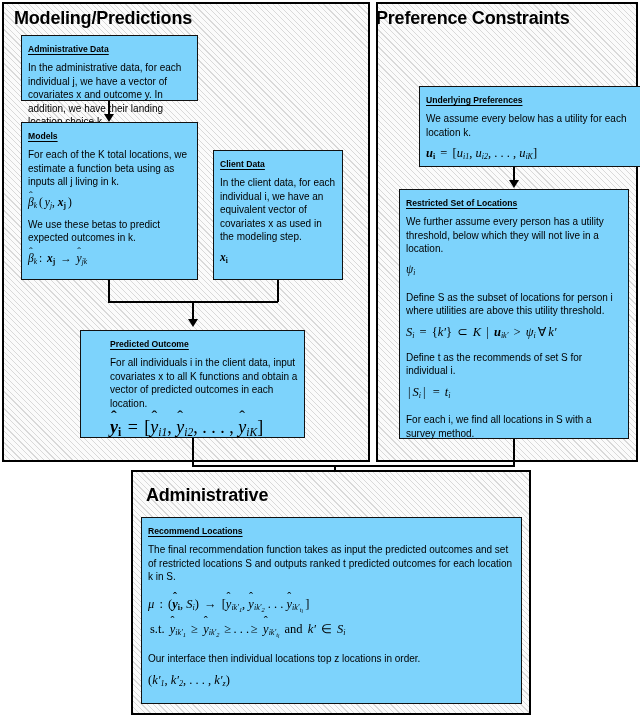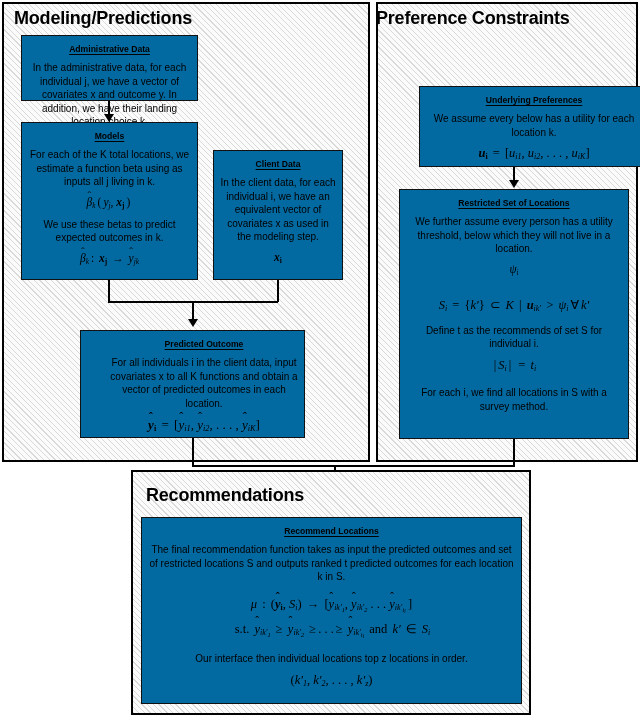--- a/index.html
+++ b/index.html
@@ -26,24 +26,23 @@
     font-weight:bold;
     font-size:17px;
     letter-spacing:-0.2px;
     line-height:1;
     white-space:nowrap;
   }
 
   
   .box{
     position:absolute;
-    background:#0369a1;
+    background:#7dd3fc;
     border:1.3px solid #111;
     box-sizing:border-box;
-    text-align:center;
     padding:6px 6px 6px 6px;
   }
   .box-title{
     font-weight:bold;
     font-size:8.6px;
     text-decoration:underline;
     text-underline-offset:2px;
     display:block;
     margin:3px 0 7px 0;
     line-height:1.1;
@@ -129,21 +128,21 @@
 
   <div class="conn vline" style="left:108.2px; top:280px; height:22px;"></div>
   <div class="conn vline" style="left:277.2px; top:280px; height:22px;"></div>
   <div class="conn hline" style="left:108px; top:301px; width:170px;"></div>
   <div class="conn vline" style="left:192.2px; top:301px; height:22px;"></div>
   <div class="arrowhead" style="left:188px; top:319px;"></div>
 
   <div class="box" style="left:80px; top:330px; width:225px; height:108px;padding-left:29px;">
     <span class="box-title">Predicted Outcome</span>
     <span class="box-text">For all individuals i in the client data, input covariates x to all K functions and obtain a vector of predicted outcomes in each location.</span>
-    <span class="math" style="font-size:13px;">
+    <span class="math" style="font-size:18px;">
       <span class="hatsym bf">y</span><sub class="bf">i</sub>&nbsp;<span class="op">=</span>&nbsp;[<span class="hatsym">y</span><sub class="it">i1</sub>,&nbsp;<span class="hatsym">y</span><sub class="it">i2</sub>,&nbsp;.&nbsp;.&nbsp;.&nbsp;,&nbsp;<span class="hatsym">y</span><sub class="it">iK</sub>]
     </span>
   </div>
 
   <div class="section" style="left:376px; top:2px; width:262px; height:460px;"></div>
   <div class="section-title" style="left:376px; top:9px; font-size:18px;">Preference Constraints</div>
 
   <div class="box" style="left:399px; top:86px; width:230px; height:81px;margin-left:20px;">
     <span class="box-title">Underlying Preferences</span>
     <span class="box-text">We assume every below has a utility for each location k.</span>
@@ -155,40 +154,41 @@
   <div class="conn vline" style="left:513.2px; top:167px; height:17px;"></div>
   <div class="arrowhead" style="left:509px; top:180px;"></div>
 
   <div class="box" style="left:399px; top:189px; width:230px; height:250px;">
     <span class="box-title">Restricted Set of Locations</span>
     <span class="box-text">We further assume every person has a utility threshold, below which they will not live in a location.</span>
     <span class="math">
       <span class="it">ψ</span><sub class="it">i</sub>
     </span>
     <span class="gap"></span>
+    <span class="box-text">Define S as the subset of locations for person i where utilities are above this utility threshold.</span>
     <span class="math" style="font-size:12.5px;">
       <span class="it">S</span><sub class="it">i</sub>&nbsp;<span class="op">=</span>&nbsp;{<span class="it">k′</span>}&nbsp;<span class="op">⊂</span>&nbsp;<span class="it">K</span>&nbsp;<span class="op">|</span>&nbsp;<span class="bf it">u</span><sub class="it">ik′</sub>&nbsp;<span class="op">&gt;</span>&nbsp;<span class="it">ψ</span><sub class="it">i</sub><span class="op">∀</span><span class="it">k′</span>
     </span>
     <span class="gap-sm"></span>
     <span class="box-text">Define t as the recommends of set S for individual i.</span>
     <span class="math" style="font-size:12.5px;">
       <span class="op">|</span><span class="it">S</span><sub class="it">i</sub><span class="op">|</span>&nbsp;<span class="op">=</span>&nbsp;<span class="it">t</span><sub class="it">i</sub>
     </span>
     <span class="gap"></span>
     <span class="box-text">For each i, we find all locations in S with a survey method.</span>
   </div>
 
   <div class="conn vline" style="left:192.2px; top:438px; height:28px;"></div>
   <div class="conn vline" style="left:513.2px; top:439px; height:27px;"></div>
   <div class="conn hline" style="left:192px; top:465px; width:323px;"></div>
   <div class="conn vline" style="left:334.2px; top:465px; height:45px;"></div>
   <div class="arrowhead" style="left:330px; top:506px;"></div>
 
   <div class="section" style="left:131px; top:470px; width:400px; height:245px;"></div>
-  <div class="section-title" style="left:146px; top:486px; font-size:18px;">Recommendations</div>
+  <div class="section-title" style="left:146px; top:486px; font-size:18px;">Administrative</div>
 
   <div class="box" style="left:141px; top:517px; width:381px; height:187px;">
     <span class="box-title">Recommend Locations</span>
     <span class="box-text">The final recommendation function takes as input the predicted outcomes and set of restricted locations S and outputs ranked t predicted outcomes for each location k in S.</span>
     <span class="gap-sm"></span>
     <span class="math" style="font-size:12.5px;">
       <span class="it">μ</span>&nbsp;<span class="op">:</span>&nbsp;(<span class="hatsym bf">y</span><sub class="bf">i</sub>,&nbsp;<span class="it">S</span><sub class="it">i</sub>)&nbsp;<span class="op">→</span>&nbsp;[<span class="hatsym">y</span><sub class="it">ik′<sub>1</sub></sub>,&nbsp;<span class="hatsym">y</span><sub class="it">ik′<sub>2</sub></sub>&nbsp;.&nbsp;.&nbsp;.&nbsp;<span class="hatsym">y</span><sub class="it">ik′<sub>t<sub>i</sub></sub></sub> ]
     </span>
     <span class="math" style="font-size:12.5px;">
       <span class="op">s.t.</span>&nbsp;<span class="hatsym">y</span><sub class="it">ik′<sub>1</sub></sub>&nbsp;<span class="op">≥</span>&nbsp;<span class="hatsym">y</span><sub class="it">ik′<sub>2</sub></sub>&nbsp;<span class="op">≥</span>.&nbsp;.&nbsp;.<span class="op">≥</span>&nbsp;<span class="hatsym">y</span><sub class="it">ik′<sub>t<sub>i</sub></sub></sub>&nbsp;<span class="op">and</span>&nbsp;<span class="it">k′</span>&nbsp;<span class="op">∈</span>&nbsp;<span class="it">S</span><sub class="it">i</sub>

